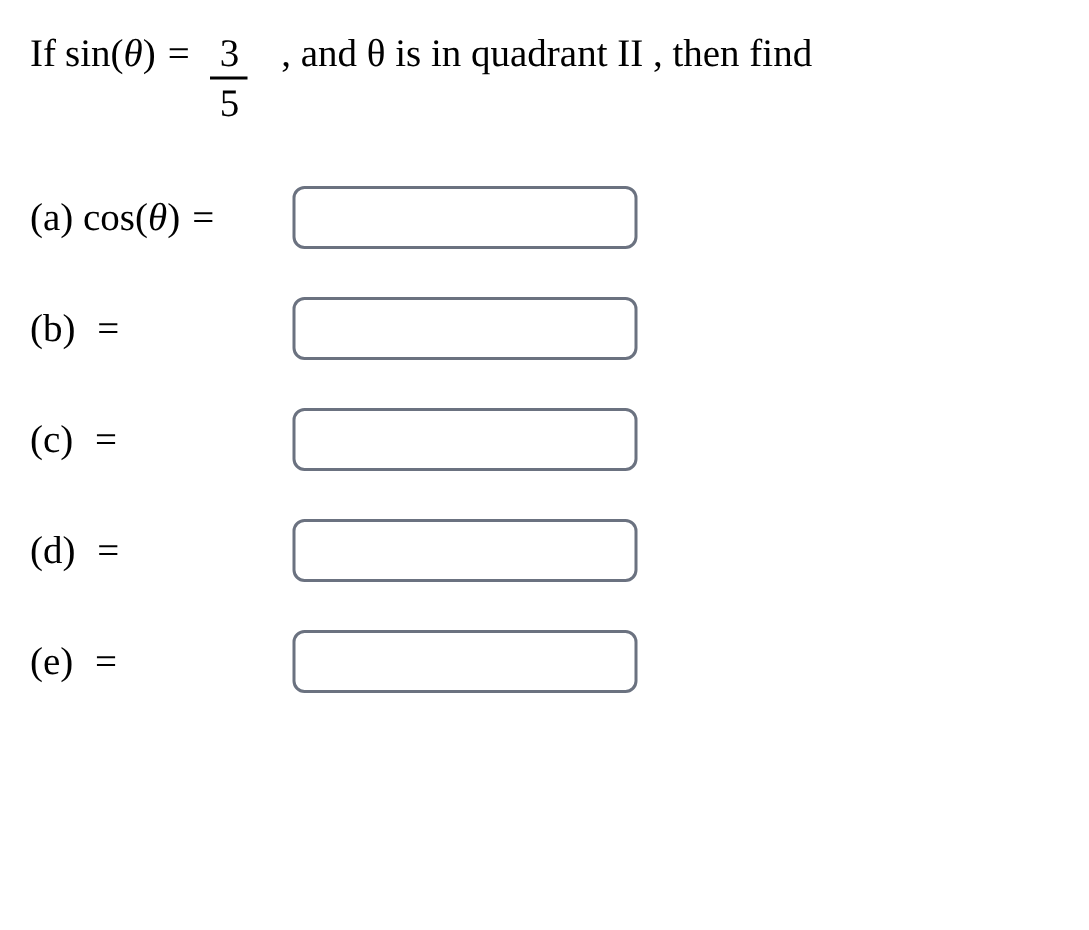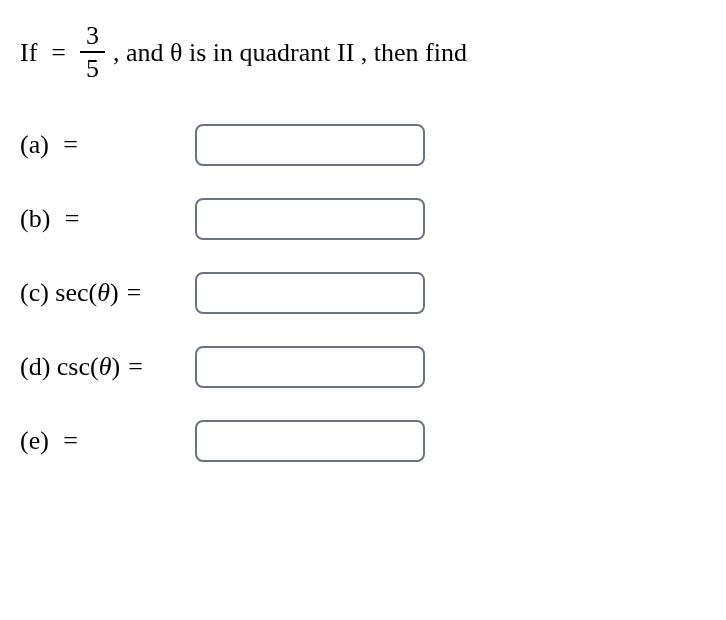--- a/index.html
+++ b/index.html
@@ -10,21 +10,21 @@
       padding: 20px;
       font-family: 'Times New Roman', serif;
       font-size: 26px;
       background: #fff;
       color: #000;
       width: 726px;
       height: 620px;
     }
     .problem-statement {
       display: flex;
-      align-items: center;
+      align-items: flex-start;
       flex-wrap: wrap;
       margin-bottom: 40px;
       line-height: 1.2;
     }
     .fraction {
       display: inline-flex;
       flex-direction: column;
       align-items: center;
       vertical-align: middle;
       margin: 0 6px;
@@ -69,66 +69,68 @@
       padding: 4px 10px;
       background: #fff;
     }
     .eq {
       margin: 0 8px;
     }
     .if-text {
       margin-right: 6px;
     }
     .after-text {
-      margin-left: 2px;
+      margin-left: 16px;
       font-family: Liberation Serif, serif;
     }
   </style>
 </head>
 <body>
 
 <div class="problem-statement">
   <span class="if-text">If</span>
+  <span class="math">
+    <span class="func">sin</span><span class="paren">(</span><span class="theta">θ</span><span class="paren">)</span>
+  </span>
   <span class="eq">=</span>
   <span class="fraction">
     <span class="num">3</span>
     <span class="den">5</span>
   </span>
   <span class="after-text">, and θ is in quadrant II , then find</span>
 </div>
 
 <div class="part-row">
   <span class="part-label">
     <span>(a)</span>&nbsp;
+    <span class="math"><span class="func">cos</span><span class="paren">(</span><span class="theta">θ</span><span class="paren">)</span></span>
     <span class="eq">=</span>
   </span>
   <input type="text" class="answer-input" value="" style="">
 </div>
 
 <div class="part-row">
   <span class="part-label">
     <span>(b)</span>&nbsp;
     <span class="eq">=</span>
   </span>
   <input type="text" class="answer-input" value="" style="">
 </div>
 
 <div class="part-row">
   <span class="part-label">
     <span>(c)</span>&nbsp;
-    <span class="math"><span class="func">sec</span><span class="paren">(</span><span class="theta">θ</span><span class="paren">)</span></span>
     <span class="eq">=</span>
   </span>
   <input type="text" class="answer-input" value="" style="">
 </div>
 
 <div class="part-row">
   <span class="part-label">
     <span>(d)</span>&nbsp;
-    <span class="math"><span class="func">csc</span><span class="paren">(</span><span class="theta">θ</span><span class="paren">)</span></span>
     <span class="eq">=</span>
   </span>
   <input type="text" class="answer-input" value="" style="">
 </div>
 
 <div class="part-row">
   <span class="part-label">
     <span>(e)</span>&nbsp;
     <span class="eq">=</span>
   </span>

